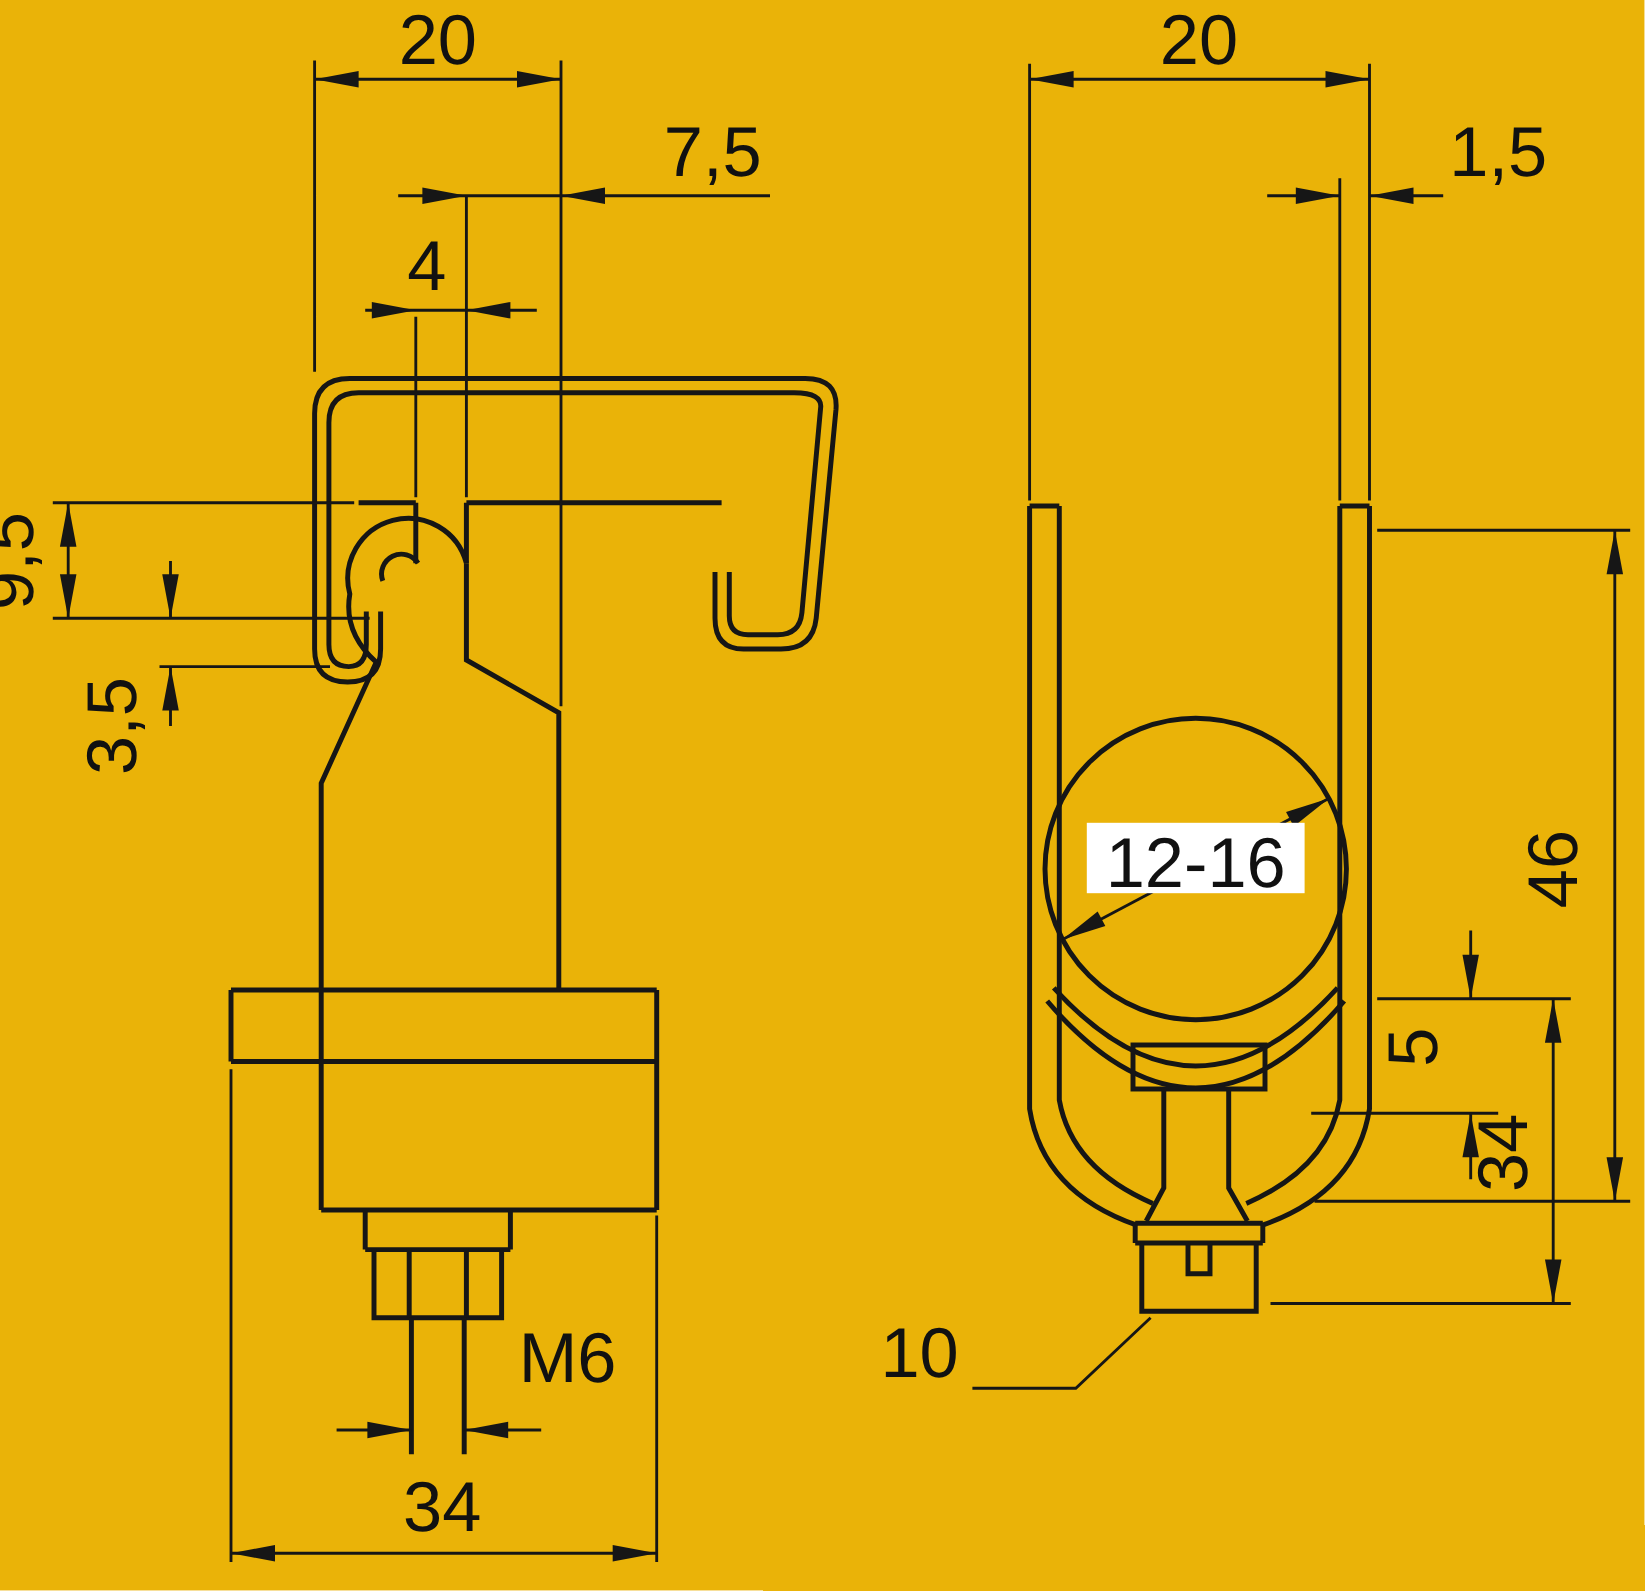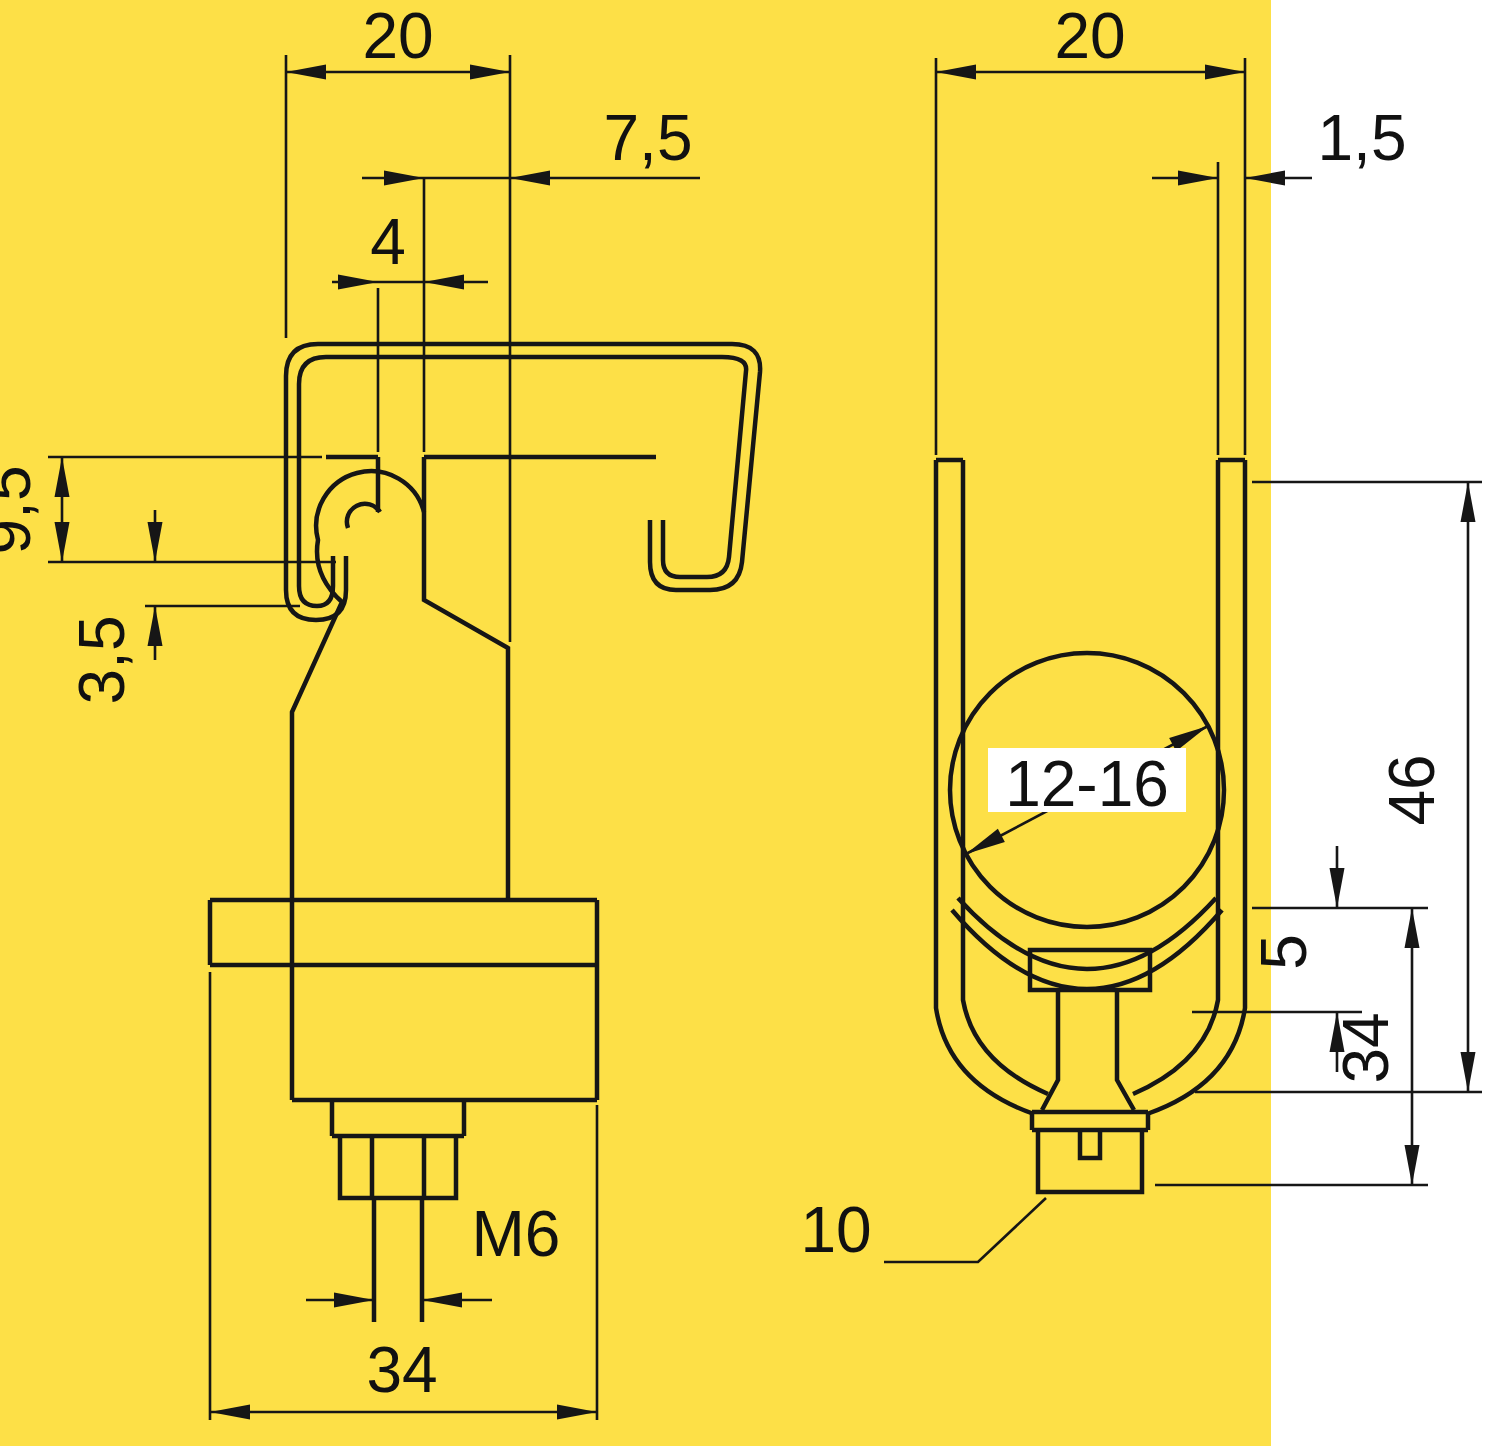--- a/index.html
+++ b/index.html
@@ -1,16 +1,16 @@
 <!DOCTYPE html>
 <html><head>
 <meta charset="utf-8">
 <style>
   html,body{margin:0;padding:0;background:#ffffff;}
-  .stage{width:1271px;height:1446px;position:relative;background:#fde047;
+  .stage{width:1495px;height:1446px;position:relative;background:#eab308;
          font-family:"Liberation Sans", sans-serif;}
   svg{display:block;}
   .part path, .part circle, .part rect{fill:none;stroke:#161616;stroke-width:4.5;
       stroke-linejoin:miter;stroke-linecap:butt;}
   .dims path{fill:none;stroke:#161616;stroke-width:2.6;}
   .dims polygon{fill:#161616;stroke:none;}
   .dims text{font-family:"Liberation Sans", sans-serif;font-size:64px;fill:#111111;}
   .dims text.mid{text-anchor:middle;}
   .mask{fill:#ffffff;stroke:none;}
 </style>

